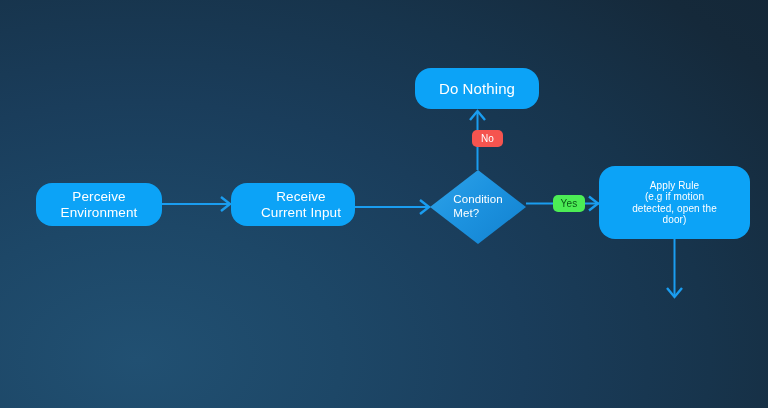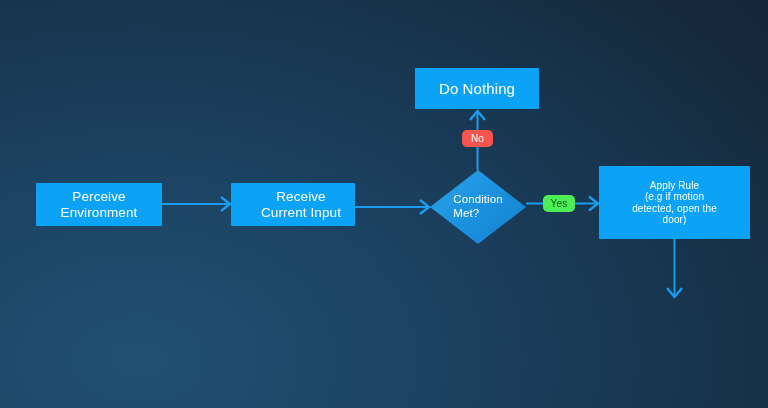--- a/index.html
+++ b/index.html
@@ -23,21 +23,21 @@
     left: 0; top: 0;
     width: 768px;
     height: 408px;
     pointer-events: none;
   }
   
   .node {
     position: absolute;
     box-sizing: border-box;
     background: #0ca3f7;
-    border-radius: 1px;
+    border-radius: 16px;
     color: #ffffff;
     display: flex;
     align-items: center;
     justify-content: center;
     text-align: center;
     line-height: 1.18;
     letter-spacing: 0.1px;
     font-weight: 400;
     white-space: pre-line;
   }
@@ -91,20 +91,21 @@
   .badge {
     position: absolute;
     box-sizing: border-box;
     border-radius: 5px;
     font-size: 10px;
     line-height: 1;
     display: flex;
     align-items: center;
     justify-content: center;
     letter-spacing: 0.2px;
+    margin-left: 10px;
   }
   #badge-no {
     left: 462px; top: 130px;
     width: 31px; height: 17px;
     background: #f5544f;
     color: #ffffff;
   }
   #badge-yes {
     left: 543px; top: 195px;
     width: 32px; height: 17px;

